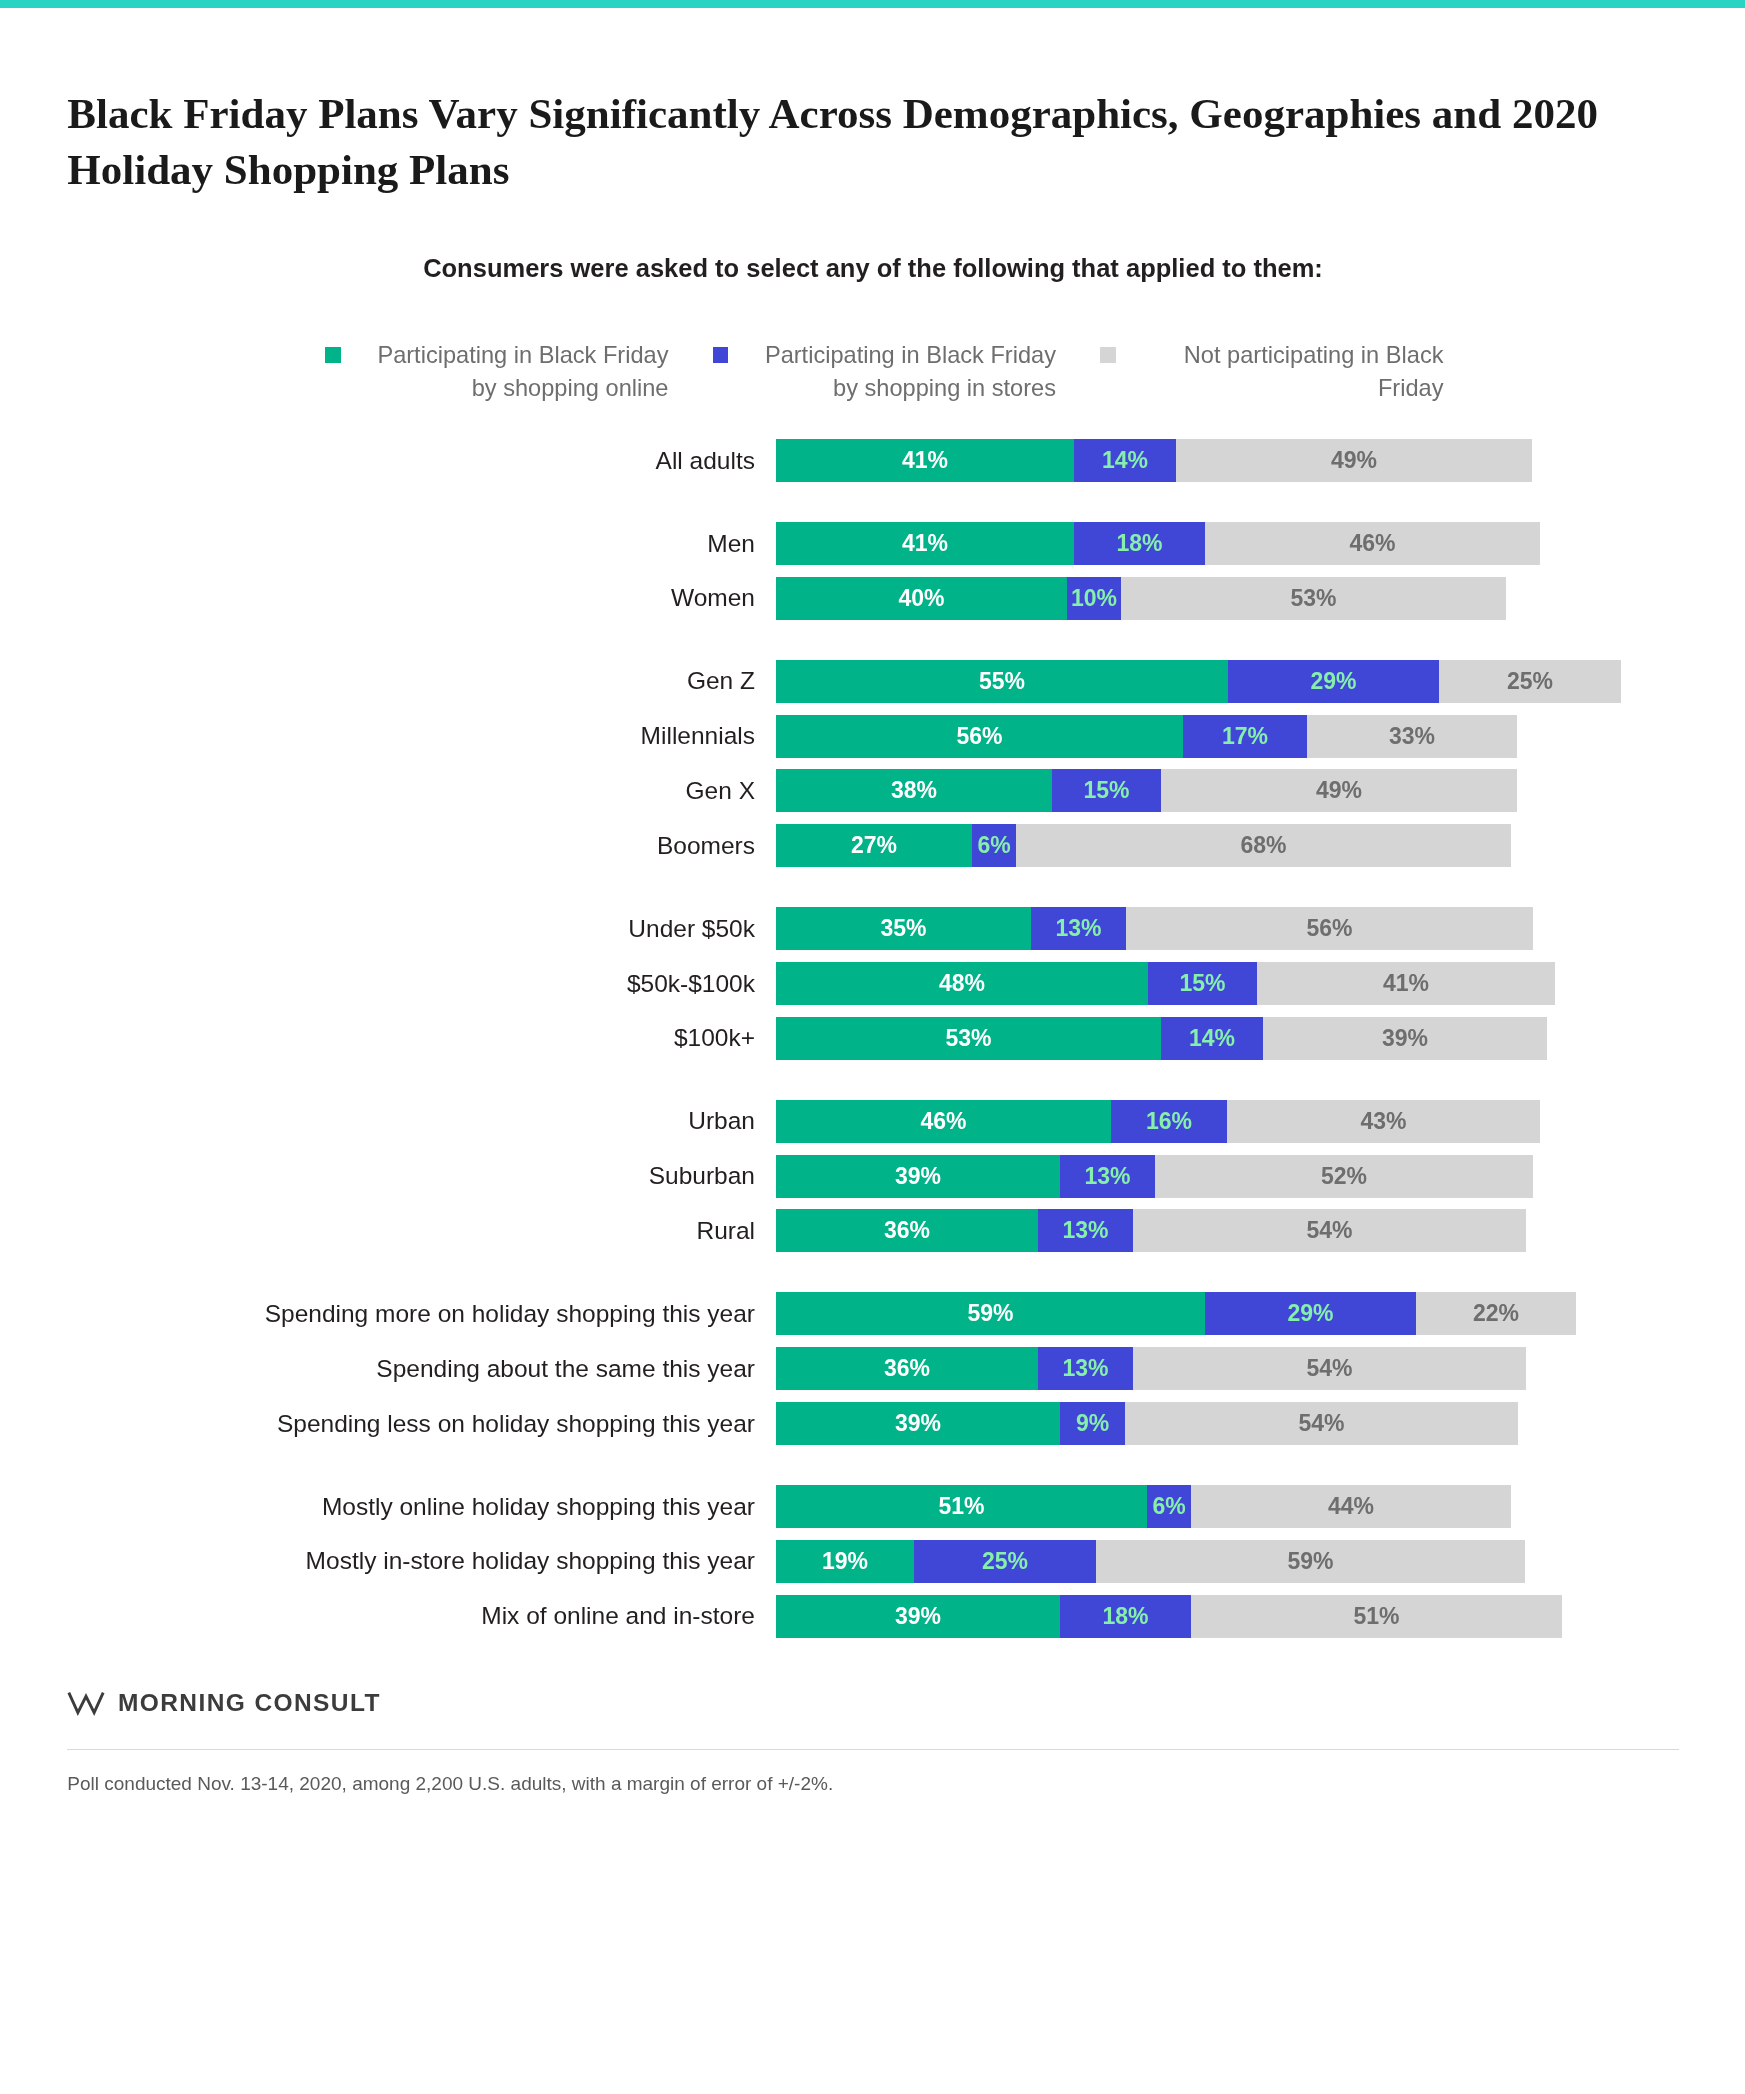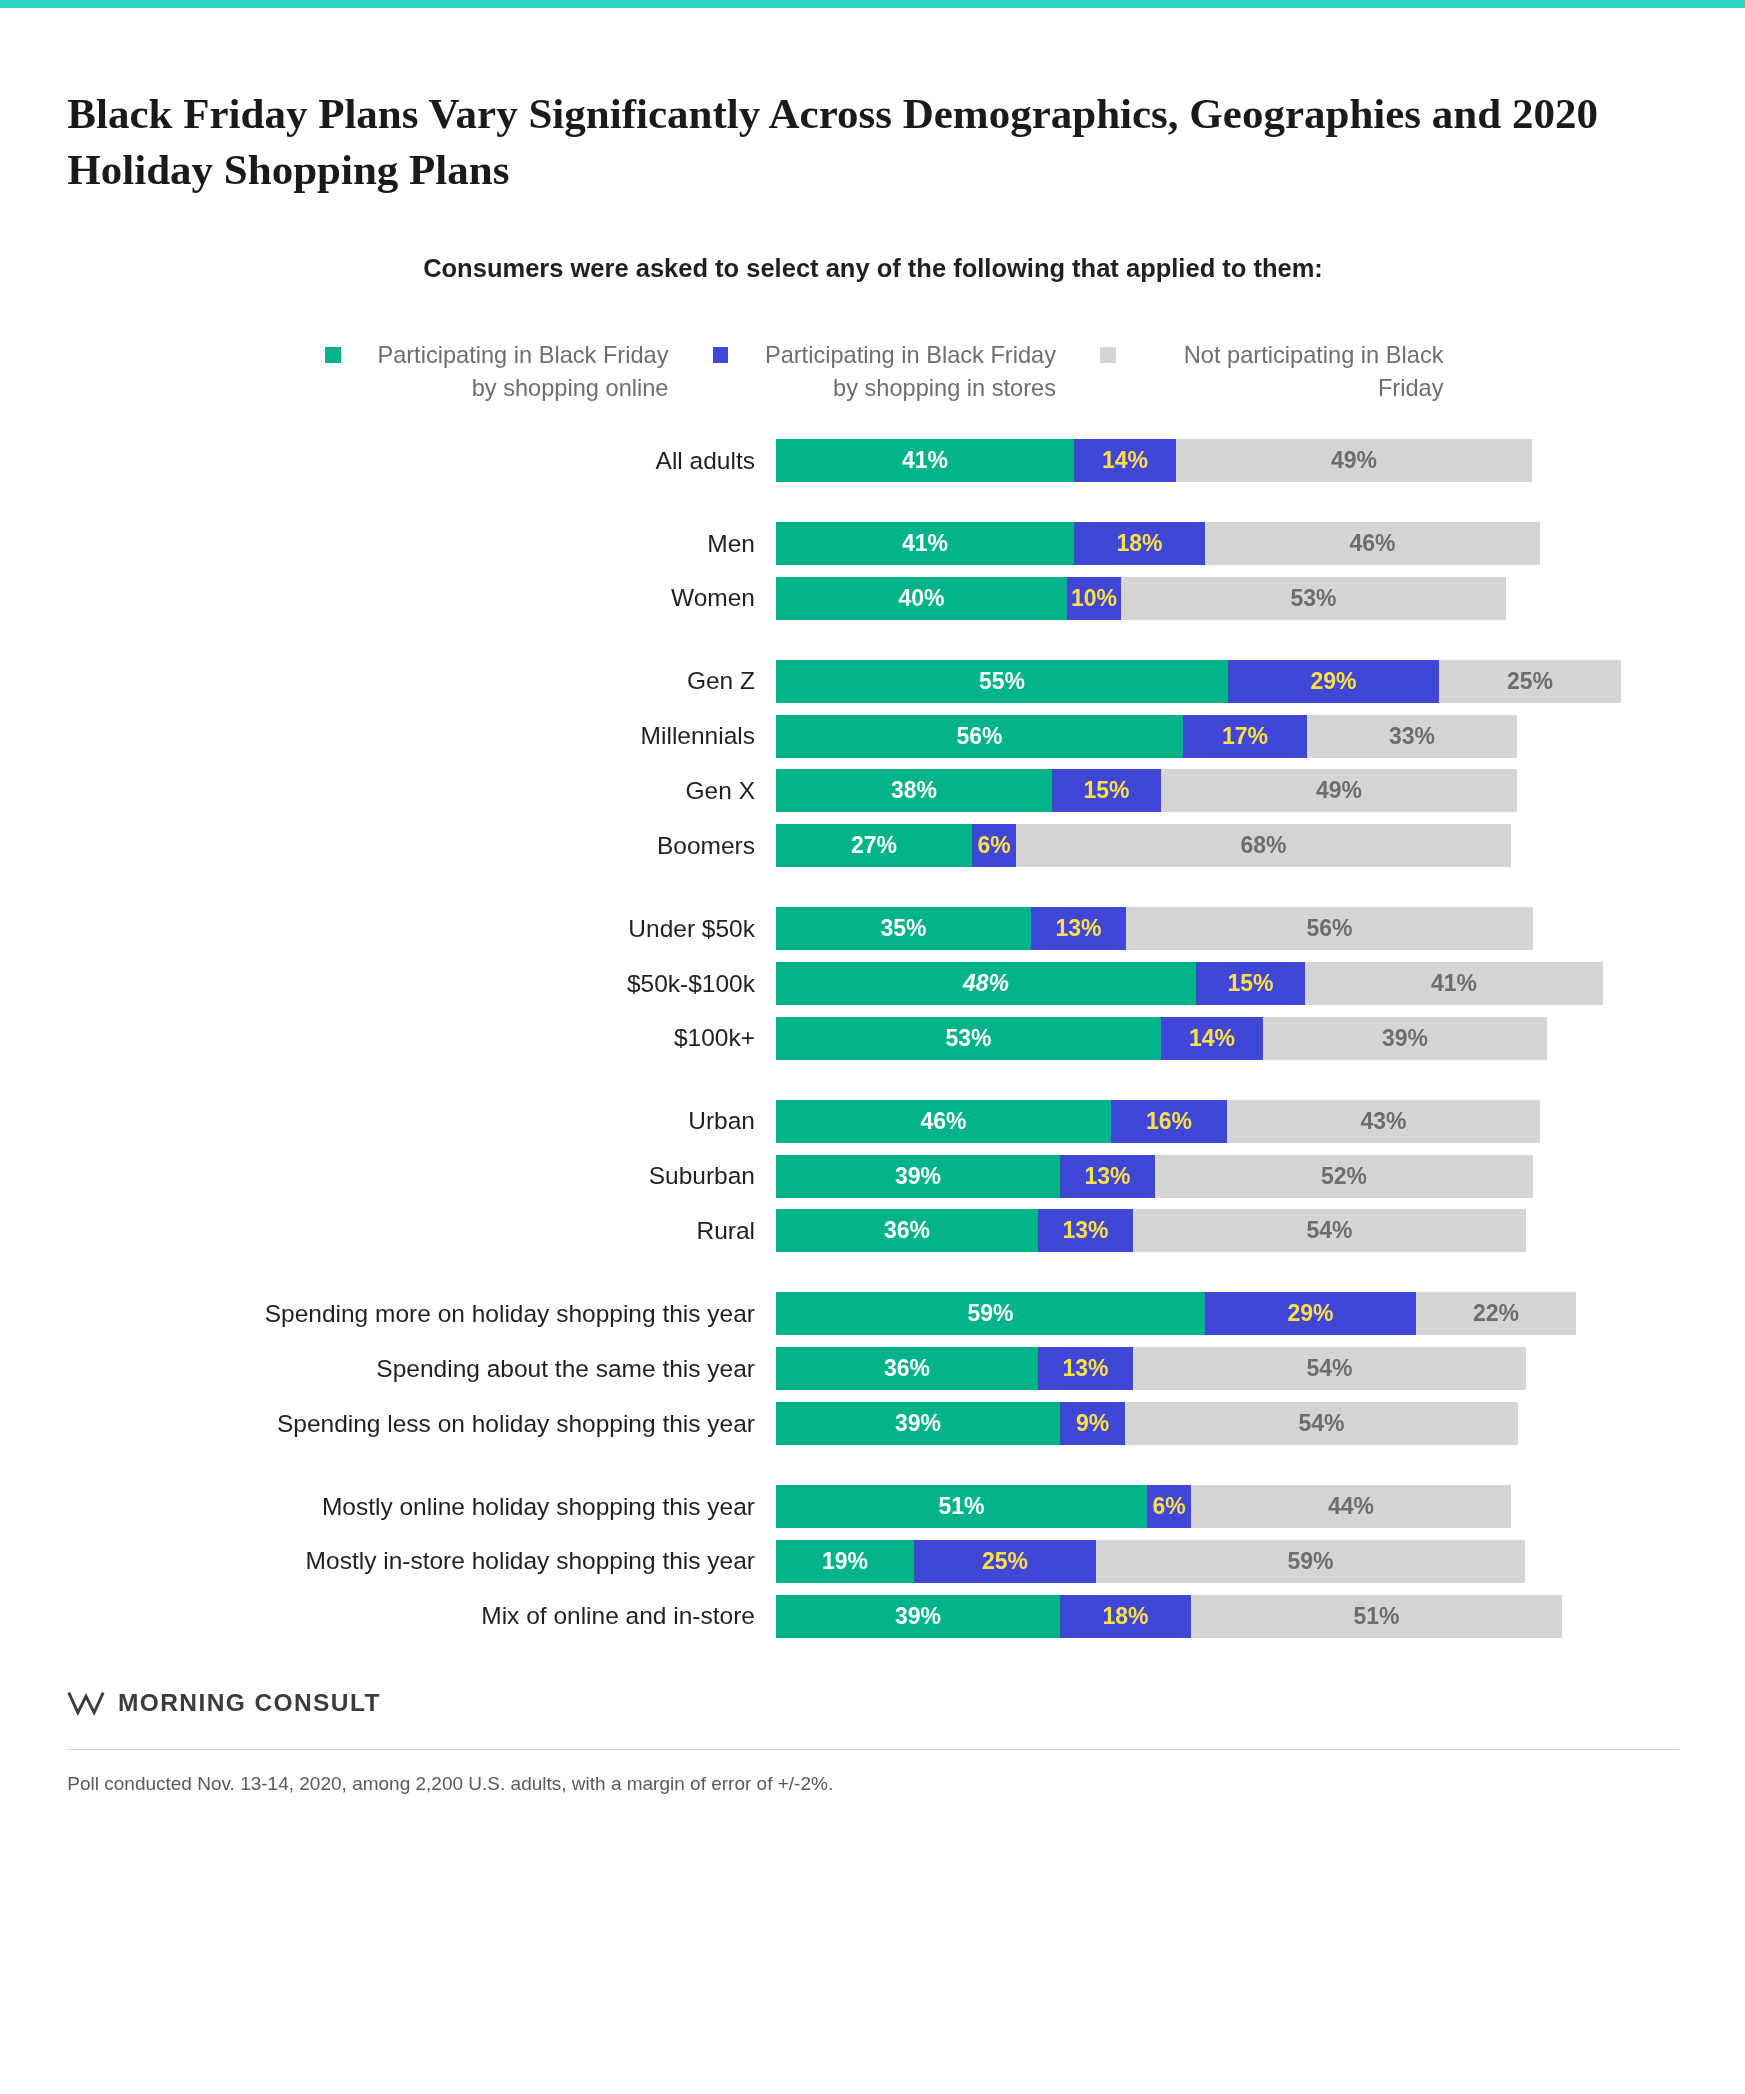--- a/index.html
+++ b/index.html
@@ -98,21 +98,21 @@
     display: flex;
     align-items: center;
     justify-content: center;
     font-size: 23px;
     font-weight: 700;
     box-sizing: border-box;
     overflow: hidden;
     white-space: nowrap;
   }
   .seg-online { background: #00b388; color: #ffffff; }
-  .seg-stores { background: #4046d6; color: #fde047; }
+  .seg-stores { background: #4046d6; color: #86efac; }
   .seg-not { background: #d5d5d5; color: #6e6e6e; }
   .footer {
     margin-top: 51px;
   }
   .brand {
     display: flex;
     align-items: center;
     padding-left: 7.3px;
     margin-top: 32px;
   }
@@ -232,21 +232,21 @@
           <div class="row-label">Under $50k</div>
           <div class="bars">
             <div class="seg seg-online" style="width: 255px;">35%</div>
             <div class="seg seg-stores" style="width: 95px;">13%</div>
             <div class="seg seg-not" style="width: 407px;">56%</div>
           </div>
         </div>
         <div class="row">
           <div class="row-label">$50k-$100k</div>
           <div class="bars">
-            <div class="seg seg-online" style="width: 420px; font-style: italic;">48%</div>
+            <div class="seg seg-online" style="width: 372px;">48%</div>
             <div class="seg seg-stores" style="width: 109px;">15%</div>
             <div class="seg seg-not" style="width: 298px;">41%</div>
           </div>
         </div>
         <div class="row">
           <div class="row-label">$100k+</div>
           <div class="bars">
             <div class="seg seg-online" style="width: 385px;">53%</div>
             <div class="seg seg-stores" style="width: 102px;">14%</div>
             <div class="seg seg-not" style="width: 284px;">39%</div>

